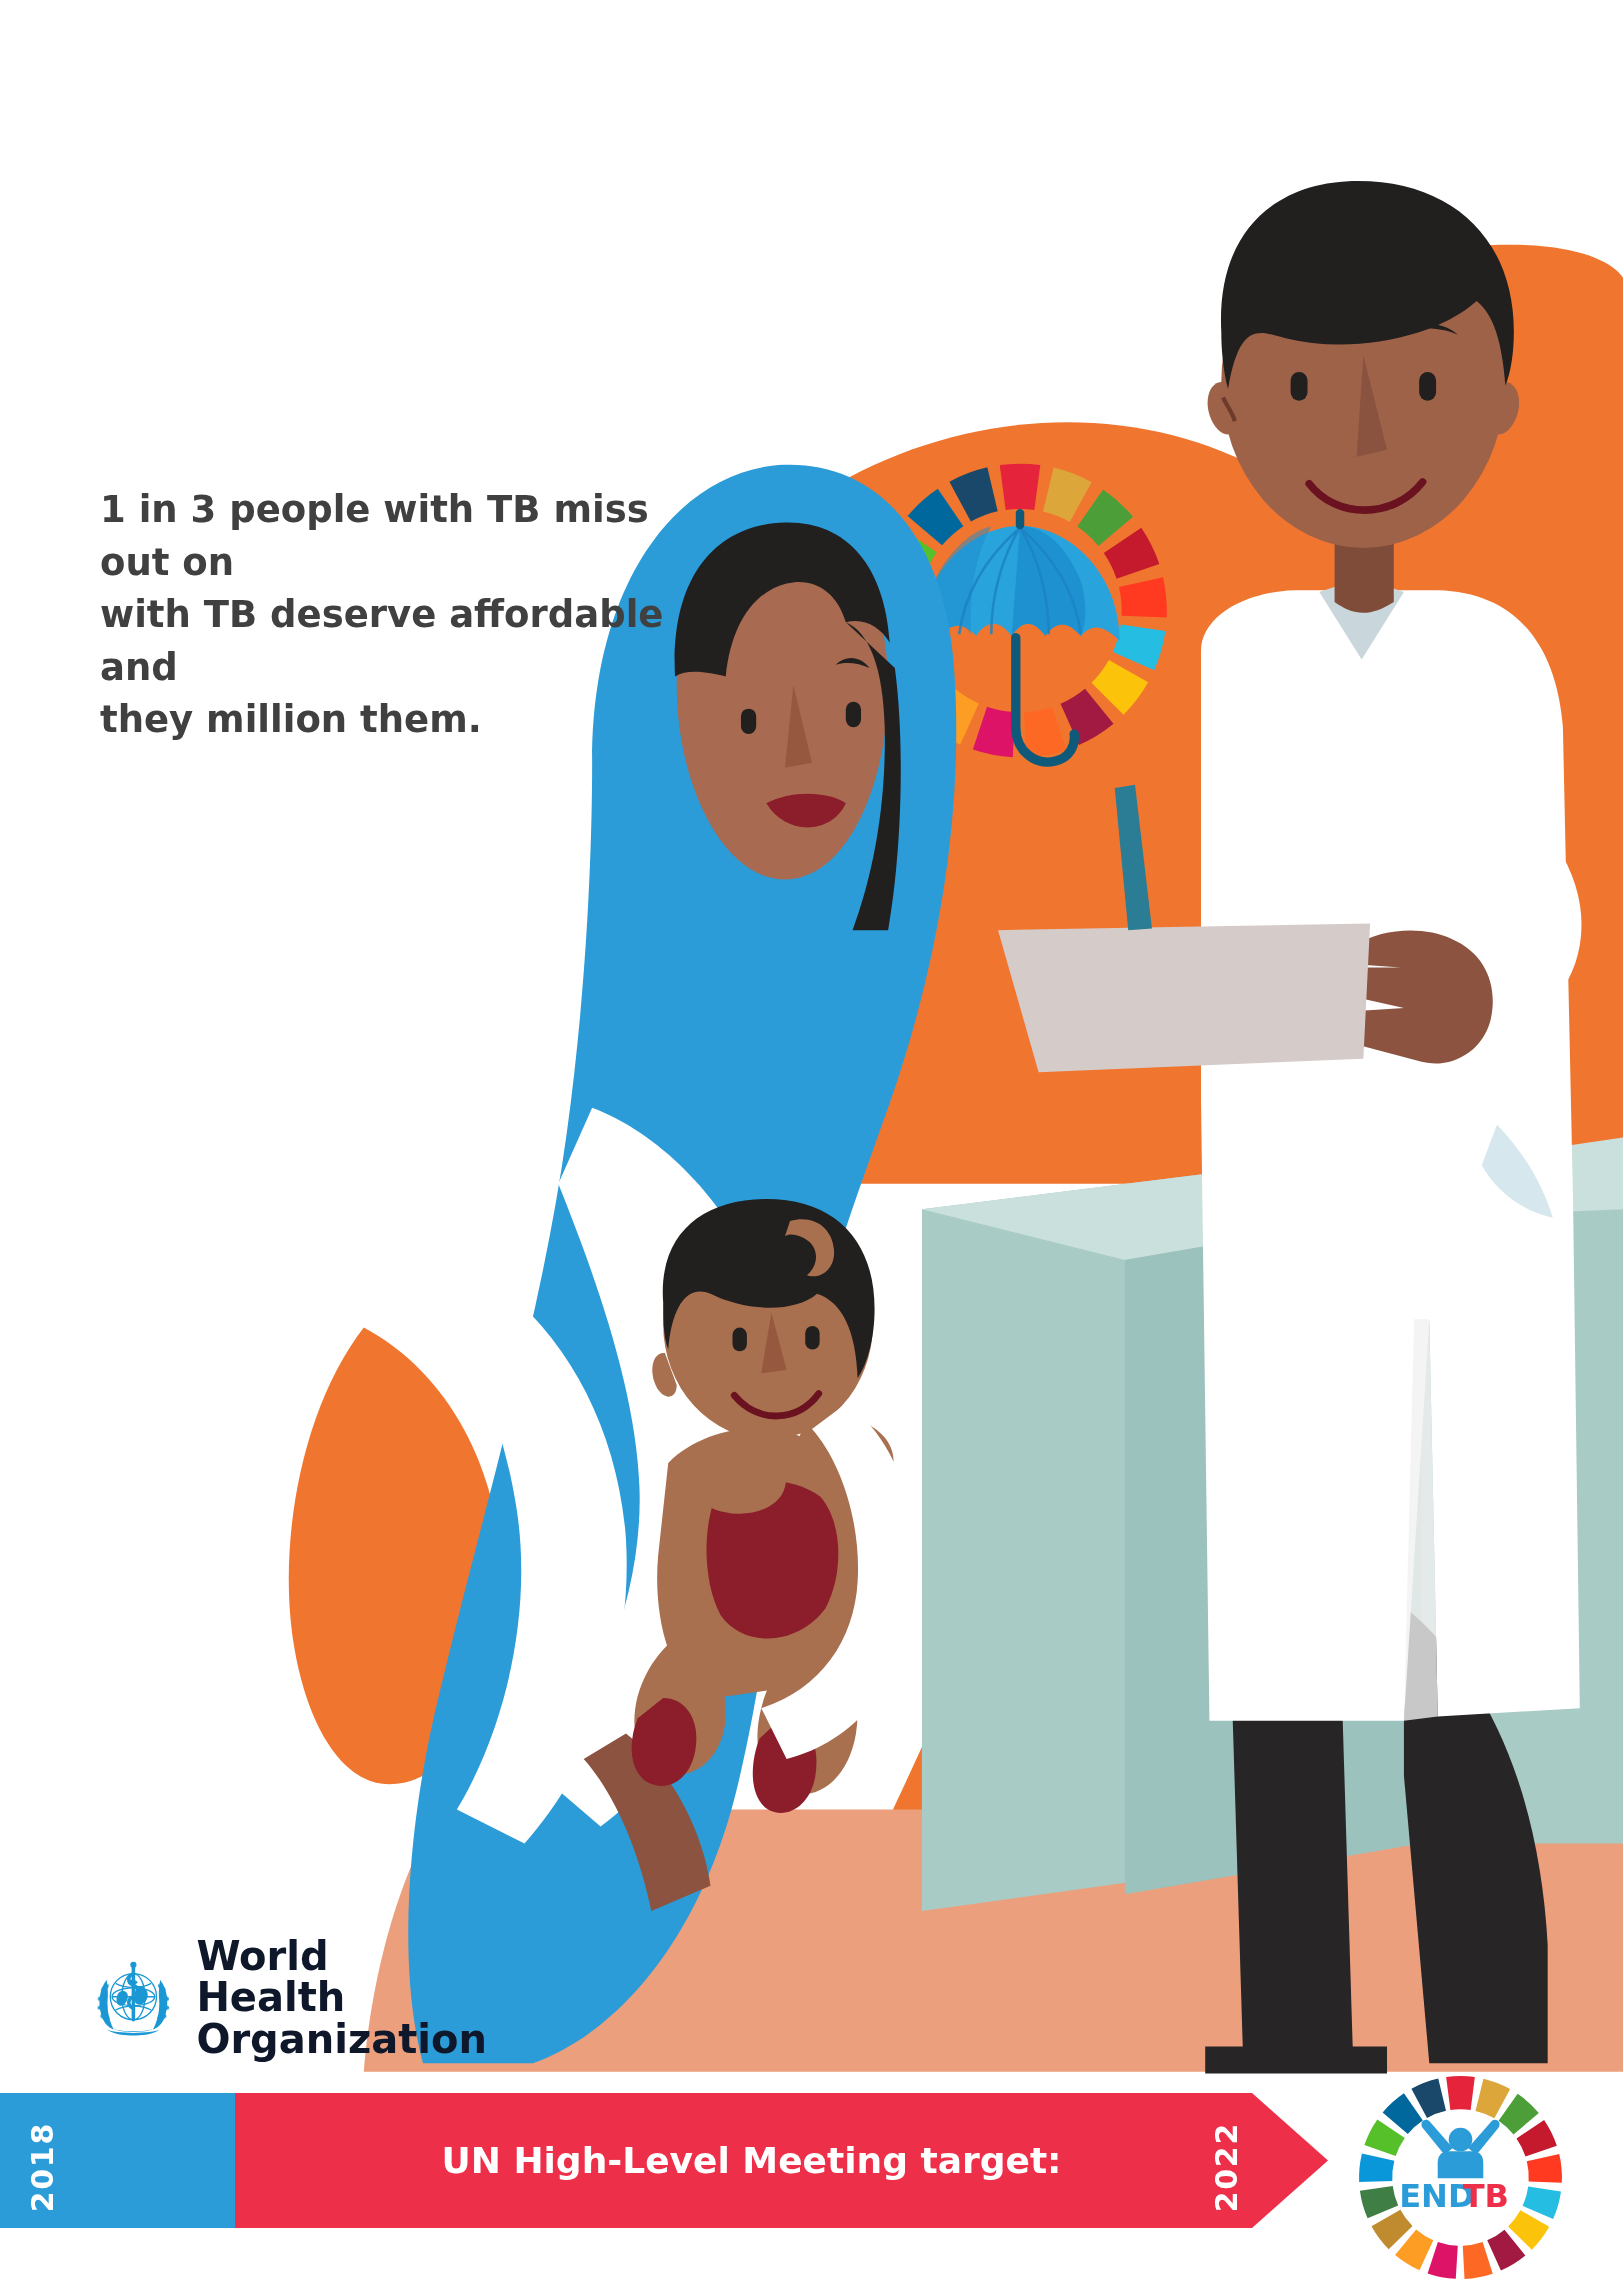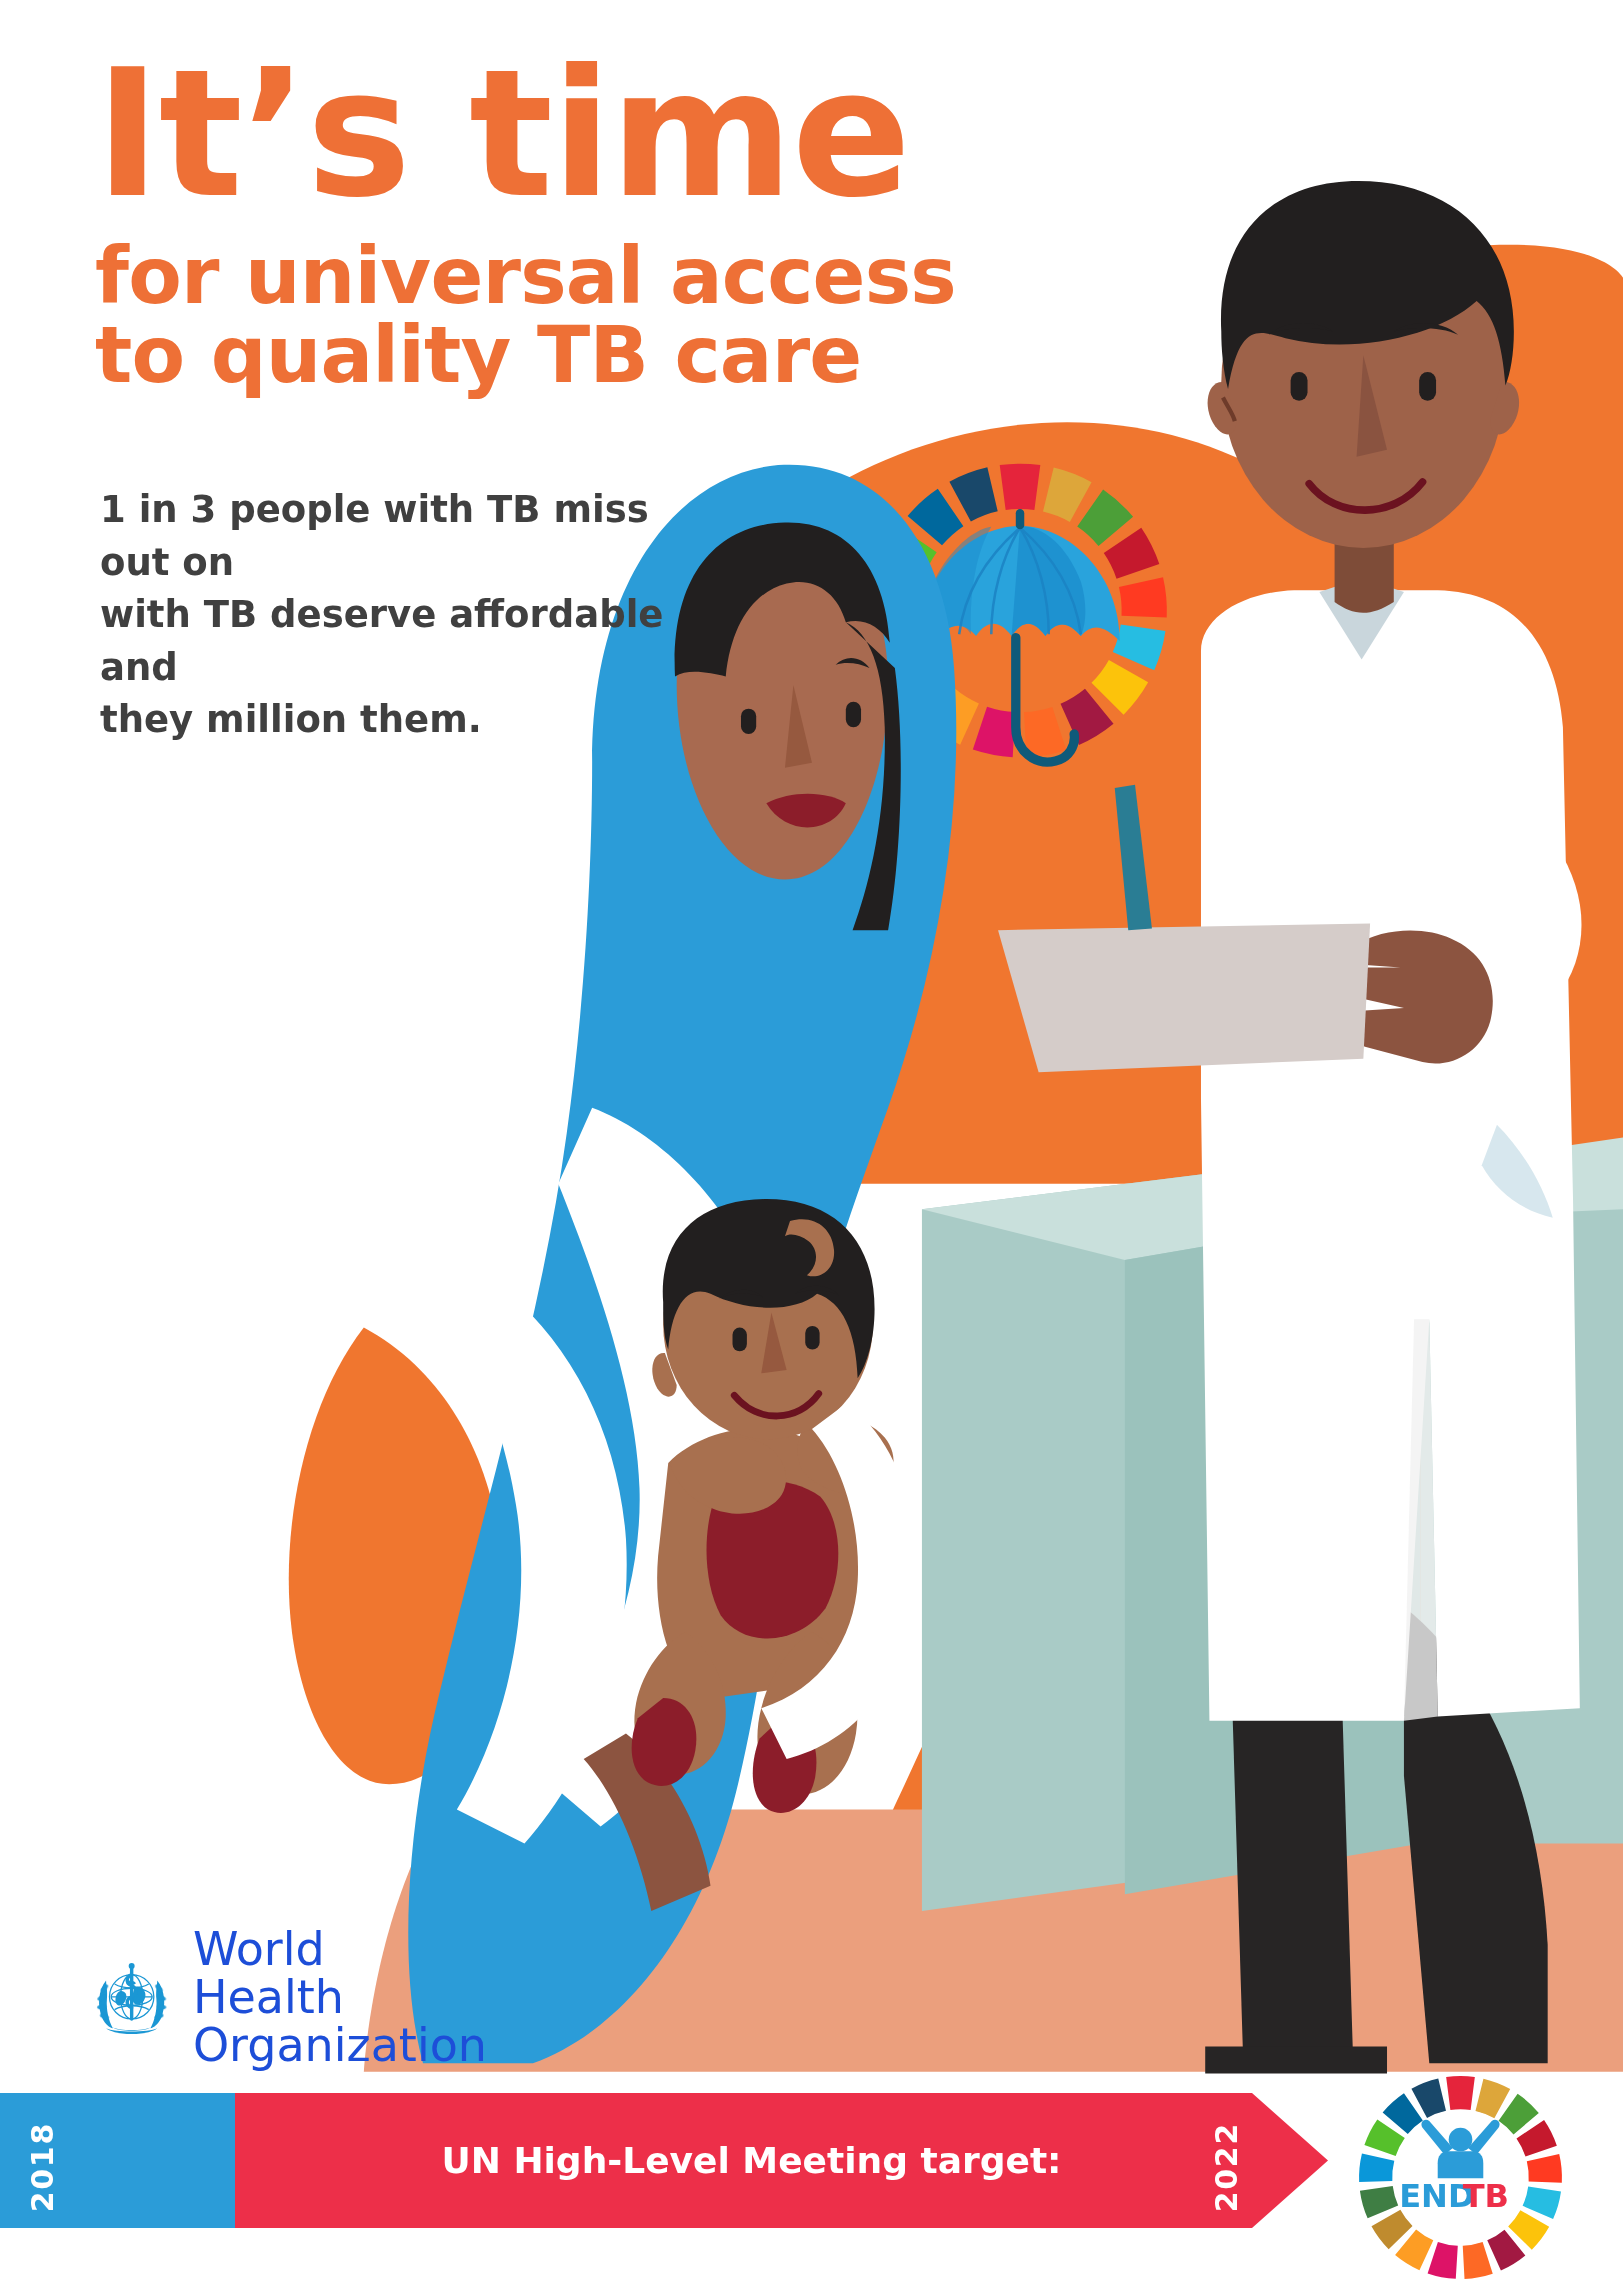--- a/index.html
+++ b/index.html
@@ -52,21 +52,21 @@
   .banner-text{
     position:absolute;left:248px;top:0;width:1007px;height:135px;
     display:flex;flex-direction:column;align-items:center;justify-content:center;
     color:#fff;font-weight:700;font-size:36px;line-height:1.22;text-align:center;
     font-family:"DejaVu Sans",sans-serif;
   }
   .banner-text span{display:block;}
 
   
   .who-logo{position:absolute;left:89px;top:1922px;width:398px;height:152px;display:flex;align-items:center;gap:18.6px;}
-  .who-text{color:#1d4ed8;font-weight:400;font-size:46px;line-height:1.04;font-family:"DejaVu Sans",sans-serif;}
+  .who-text{color:#0f172a;font-weight:700;font-size:40px;line-height:1.04;font-family:"DejaVu Sans",sans-serif;}
   .who-text span{display:block;}
 
   
   .endtb{position:absolute;left:1355px;top:2072px;width:211px;height:211px;}
 </style>
 </head>
 <body>
 
 <div class="poster">
 
@@ -306,27 +306,20 @@
 
         <path d="M1000 1660 C1060 1700 1090 1790 1080 1890 C1070 1990 1010 2060 930 2080
                  L900 2020 C970 1998 1010 1940 1014 1870 C1018 1800 994 1728 960 1690 Z" fill="#ffffff"></path>
       </g>
 
     </g>
   </svg>
 
   <div class="txt-layer">
 
-    <div class="headline">
-      <div class="h-main">It’s time</div>
-      <div class="h-sub">
-        <span>for universal access</span>
-        <span>to quality TB care</span>
-      </div>
-    </div>
 
     <div class="body-copy">
       <span>1 in 3 people with TB miss out on</span>
       <span>with TB deserve affordable and</span>
       <span>they million them.</span>
     </div>
 
     <div class="who-logo">
       <svg width="127" height="127" viewBox="0 0 200 200" xmlns="http://www.w3.org/2000/svg">
         <g fill="none" stroke="#1b97d4" stroke-width="3">

